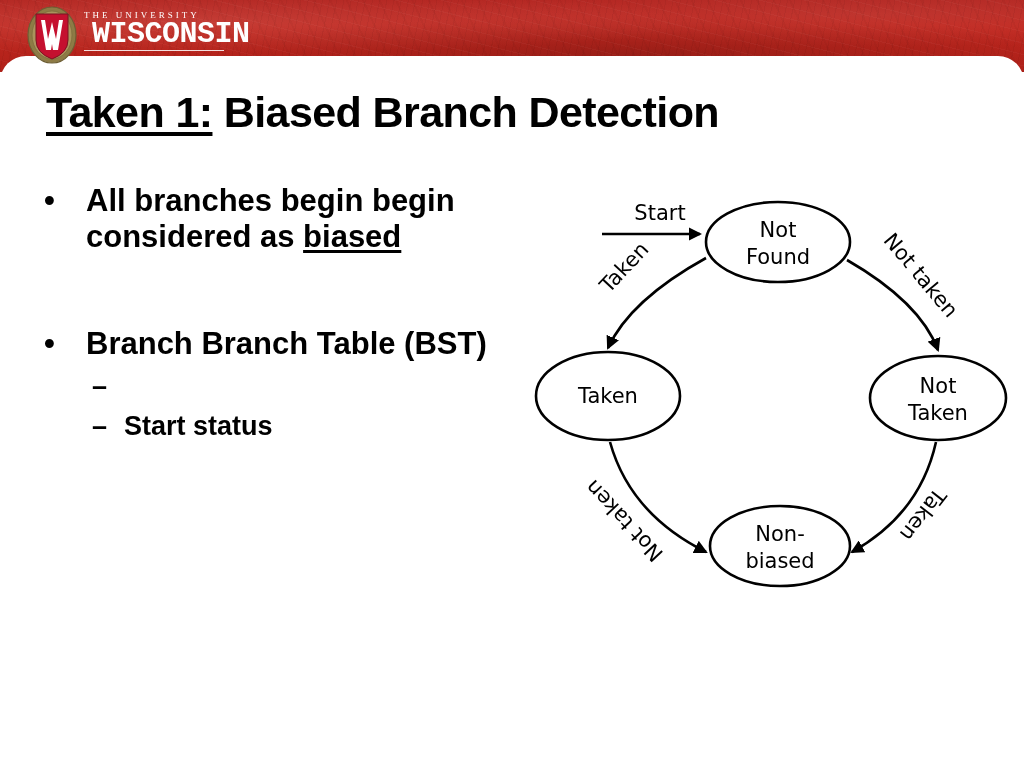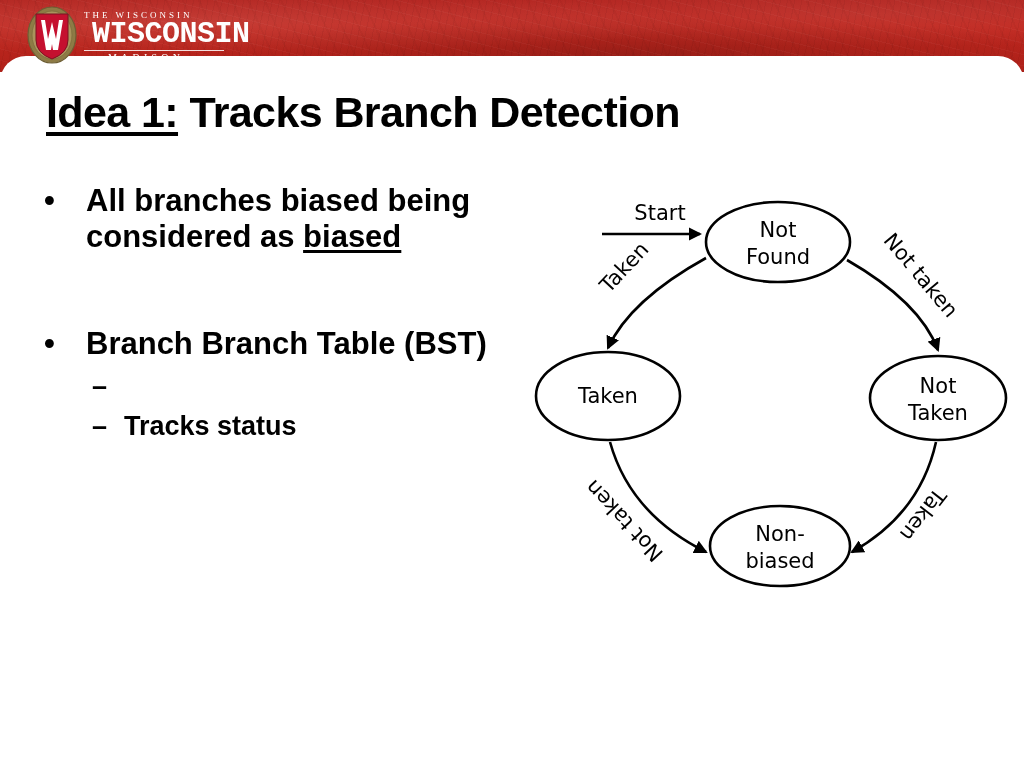--- a/index.html
+++ b/index.html
@@ -94,21 +94,21 @@
     left: 58px;
     top: 46px;
     width: 140px;
     height: 1px;
     background: #ffffff;
     opacity: 0.85;
   }
   #logo-line3 {
     left: 82px;
     top: 48px;
-    font-size: 10px;
+    font-size: 13px;
     letter-spacing: 4.2px;
   }
 
   
   #title {
     position: absolute;
     left: 46px;
     top: 88px;
     width: 930px;
     font-size: 43px;
@@ -208,51 +208,51 @@
   </div>
   <div id="panel-cap"></div>
 
   <div id="logo">
     <svg id="crest" viewBox="0 0 52 58">
       <ellipse cx="26" cy="29" rx="24" ry="28" fill="#8d7b45" stroke="#6e5f35" stroke-width="1.2"></ellipse>
       <ellipse cx="26" cy="29" rx="20" ry="24" fill="#a9945c" stroke="#7d6c3c" stroke-width="0.8"></ellipse>
       <path d="M26 8 L42 8 L42 34 Q42 47 26 53 Q10 47 10 34 L10 8 Z" fill="#c5102f" stroke="#7d1222" stroke-width="1"></path>
       <path d="M15 14 L19 14 L22 33 L26 16 L30 33 L33 14 L37 14 L32 44 L27 44 L26 38 L25 44 L20 44 Z" fill="#ffffff"></path>
     </svg>
-    <div class="logo-text" id="logo-line1">THE WISCONSIN</div>
+    <div class="logo-text" id="logo-line1">THE UNIVERSITY</div>
     <div class="logo-text" id="logo-line2">WISCONSIN</div>
     <div id="logo-rule"></div>
     <div class="logo-text" id="logo-line3">MADISON</div>
   </div>
 
   <div id="title">
-    <span class="u">Idea 1:</span><span> Tracks Branch Detection</span>
+    <span class="u">Taken 1:</span><span> Biased Branch Detection</span>
   </div>
 
   <div id="body-col">
 
     <div class="bullet">
       <span class="marker">•</span>
-      <span class="btext"><span>All branches biased being considered as </span><span class="u">biased</span></span>
+      <span class="btext"><span>All branches begin begin considered as </span><span class="u">biased</span></span>
     </div>
 
     <div class="spacer-gap"></div>
 
     <div class="bullet">
       <span class="marker">•</span>
       <span class="btext">Branch Branch Table (BST)</span>
     </div>
 
     <div class="subbullet">
       <span class="marker">–</span>
     </div>
 
     <div class="subbullet">
       <span class="marker">–</span>
-      <span>Tracks status</span>
+      <span>Start status</span>
     </div>
 
   </div>
 
   <div id="diagram">
     <svg width="504" height="424" viewBox="0 0 504 424">
       <defs>
         <marker id="arrow" viewBox="0 0 10 10" refX="8.5" refY="5" markerWidth="5.2" markerHeight="5.2" orient="auto-start-reverse">
           <path d="M 0 0 L 10 5 L 0 10 z" fill="#000000"></path>
         </marker>

